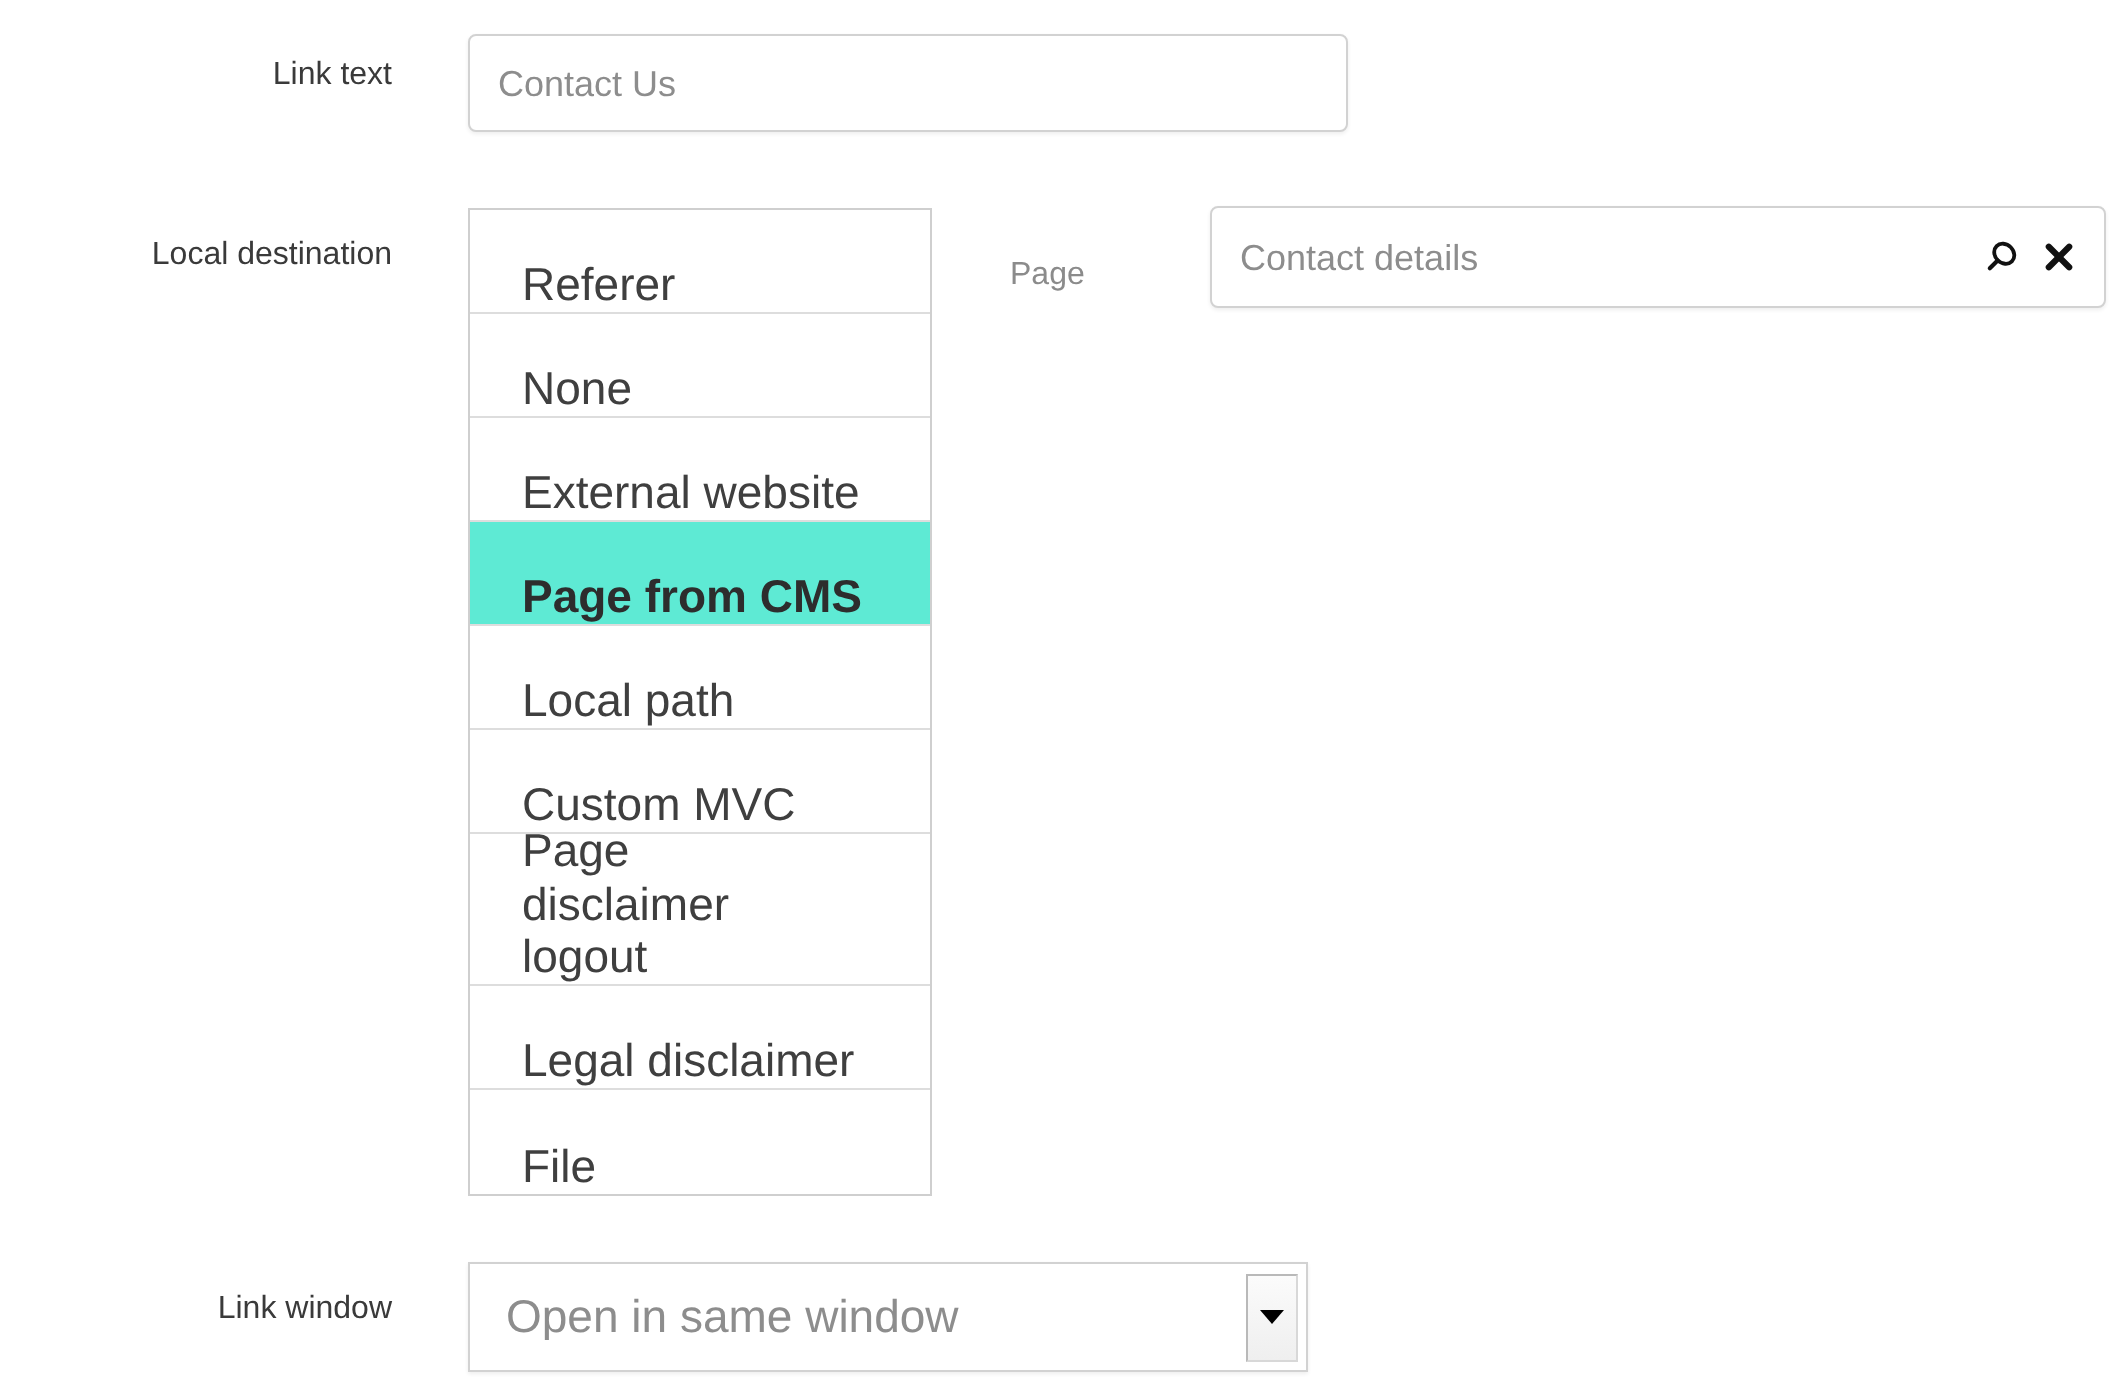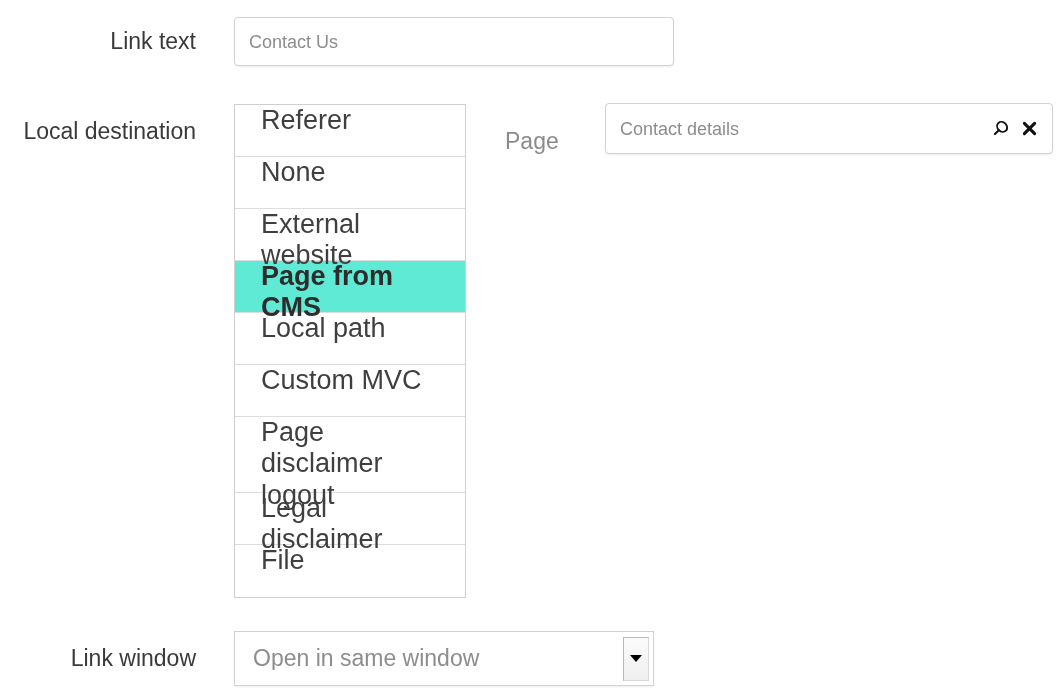--- a/index.html
+++ b/index.html
@@ -12,21 +12,21 @@
     height: 699px;
     position: relative;
     font-family: "Liberation Sans", sans-serif;
     -webkit-font-smoothing: antialiased;
     overflow: hidden;
   }
 
   
   .label {
     position: absolute;
-    font-size: 23px;
+    font-size: 16px;
     color: #3a3a3a;
     white-space: nowrap;
     line-height: 1;
   }
   .label.muted { color: #8b8b8b; }
   .label.right { text-align: right; }
 
   
   .textbox {
     position: absolute;
@@ -68,24 +68,24 @@
     position: absolute;
     box-sizing: border-box;
     background: #ffffff;
     border: 1px solid #cfcfcf;
     overflow: hidden;
   }
   .listbox .opt {
     box-sizing: border-box;
     border-bottom: 1px solid #dddddd;
     padding: 0 14px 0 26px;
-    font-size: 27px;
+    font-size: 23px;
     color: #3f3f3f;
     display: flex;
-    align-items: flex-start;
+    align-items: flex-end;
     line-height: 1.16;
     cursor: pointer;
     background: #ffffff;
     height: 52px;
   }
   .listbox .opt:last-child { border-bottom: none; }
   .listbox .opt.tall { height: 76px; }
   .listbox .opt.selected {
     background: #5eead4;
     font-weight: bold;

